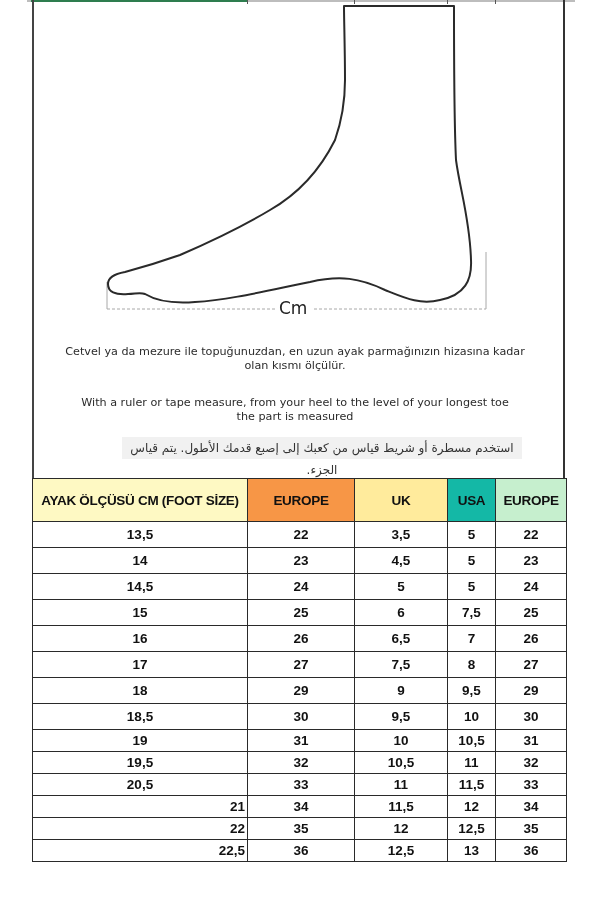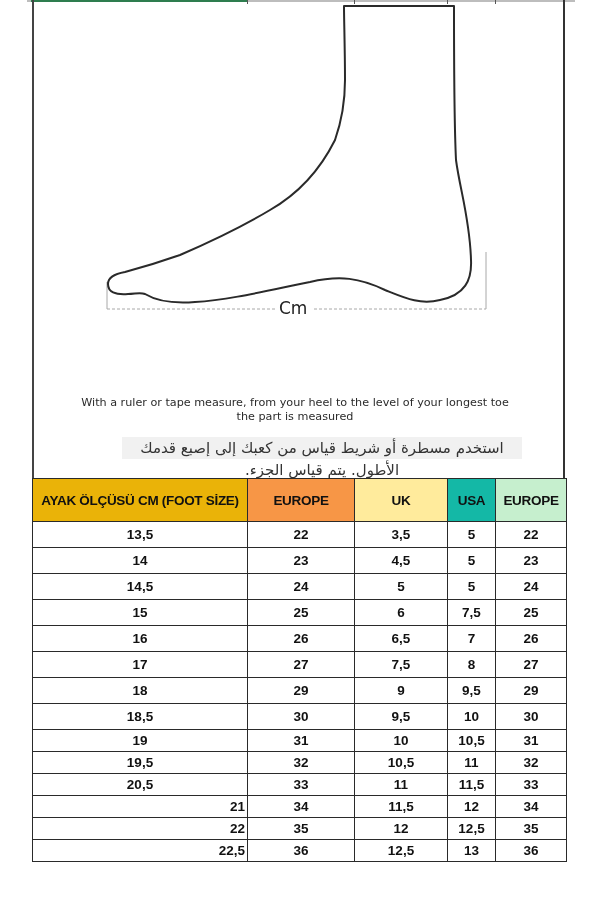--- a/index.html
+++ b/index.html
@@ -71,21 +71,21 @@
     .instr-tr { top: 345px; }
     .instr-en { top: 396px; }
     .arabic-strip {
       position: absolute;
       left: 122px; top: 437px;
       width: 400px; height: 22px;
       background: #f1f1f1;
       direction: rtl;
       text-align: center;
       font-family: "DejaVu Sans", sans-serif;
-      font-size: 15px;
+      font-size: 12px;
       line-height: 22px;
       color: #333;
     }
     table.size-table {
       position: absolute;
       left: 32px; top: 478px;
       width: 534px;
       border-collapse: collapse;
       table-layout: fixed;
       font-family: "Liberation Sans", "DejaVu Sans", sans-serif;
@@ -147,39 +147,43 @@
              C 108 278, 114 274, 125 272
              C 140 268, 160 262, 180 255
              C 210 242, 245 225, 270 210
              C 305 190, 325 160, 335 140
              C 342 120, 345 100, 345 80
              C 345 50, 344 20, 344 6 Z" fill="none" stroke="#2a2a2a" stroke-width="2" stroke-linejoin="round"></path>
   </svg>
 
   <div class="cm-label">Cm</div>
 
+  <div class="instr instr-tr">
+    <div>Cetvel ya da mezure ile topuğunuzdan, en uzun ayak parmağınızın hizasına kadar</div>
+    <div>olan kısmı ölçülür.</div>
+  </div>
 
   <div class="instr instr-en">
     <div>With a ruler or tape measure, from your heel to the level of your longest toe</div>
     <div>the part is measured</div>
   </div>
 
   <div class="arabic-strip">استخدم مسطرة أو شريط قياس من كعبك إلى إصبع قدمك الأطول.  يتم قياس الجزء.</div>
 
   <table class="size-table">
     <colgroup>
       <col style="width:215px">
       <col style="width:107px">
       <col style="width:93px">
       <col style="width:48px">
       <col style="width:71px">
     </colgroup>
     <thead>
       <tr>
-        <th style="background:#eab308">AYAK ÖLÇÜSÜ CM (FOOT SİZE)</th>
+        <th style="background:#fef9c3">AYAK ÖLÇÜSÜ CM (FOOT SİZE)</th>
         <th style="background:#f79646">EUROPE</th>
         <th style="background:#ffeb9c">UK</th>
         <th style="background:#14b8a6">USA</th>
         <th style="background:#c6efce">EUROPE</th>
       </tr>
     </thead>
     <tbody>
       <tr class="r26">
         <td>13,5</td>
         <td>22</td>

